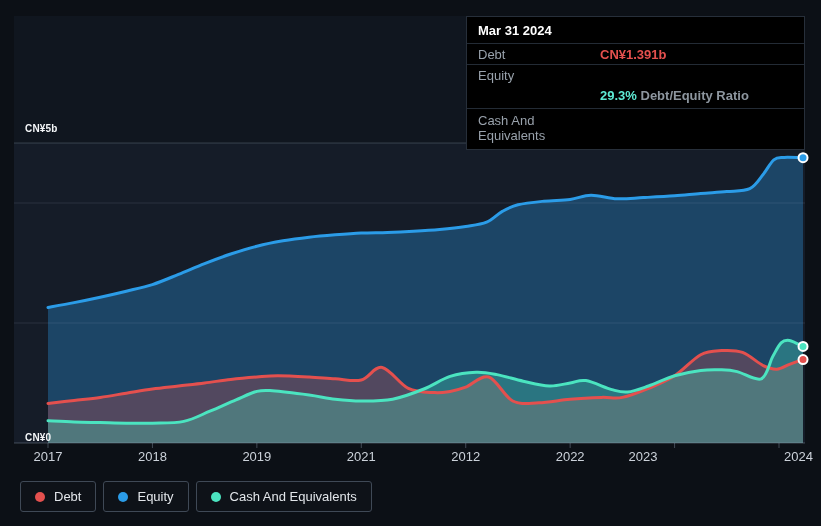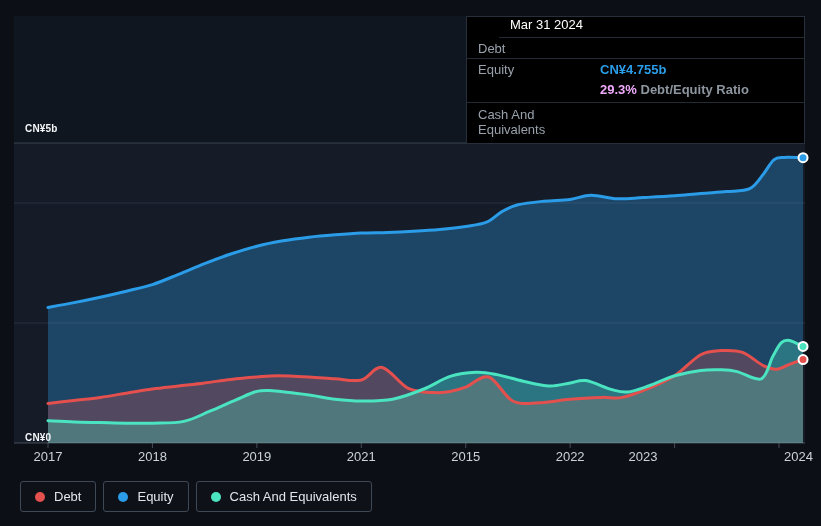--- a/index.html
+++ b/index.html
@@ -12,27 +12,27 @@
   .y-label.top{top:123px;}
   .y-label.bottom{top:432px;}
 
   
   .x-label{position:absolute;top:449px;width:56px;margin-left:-28px;text-align:center;
            color:#ccd2da;font-size:13px;}
 
   
   .tt{position:absolute;left:466px;top:16px;width:339px;box-sizing:border-box;
       background:#000;border:1px solid #272f3a;color:#fff;font-size:13px;z-index:5;}
-  .tt-title{padding:0 11px 5px 11px;font-weight:400;border-bottom:1px solid #232b35;margin-left:32px;}
+  .tt-title{padding:6px 11px 5px 11px;font-weight:700;border-bottom:1px solid #232b35;}
   .tt-row{display:grid;grid-template-columns:122px 1fr;align-items:center;
           padding:2px 11px;min-height:16px;}
   .tt-row.bordered{border-bottom:1px solid #232b35;}
   .tt-label{color:#99a2ac;font-weight:400;}
   .tt-value{font-weight:700;}
-  .tt-ratio b{color:#f0abfc;font-weight:700;}
+  .tt-ratio b{color:#5eead4;font-weight:700;}
   .tt-ratio .tt-label{font-weight:700;color:#8d969f;}
   .tt-pad{height:4px;}
 
   
   .legend{position:absolute;left:20px;bottom:14px;display:flex;gap:7px;z-index:4;}
   .legend-item{display:flex;align-items:center;gap:9px;padding:7px 14px;
                border:1px solid #3f4956;border-radius:3px;color:#e2e6ea;font-size:13px;
                background:rgba(255,255,255,0.01);cursor:pointer;}
   .legend-dot{width:10px;height:10px;border-radius:50%;flex:0 0 auto;}
 </style>
@@ -68,34 +68,34 @@
     </svg>
 
   <div class="y-label top">CN¥5b</div>
   <div class="y-label bottom">CN¥0</div>
 
   <div id="x-labels">
       <div class="x-label" style="left: 48px;">2017</div>
       <div class="x-label" style="left: 152.43px;">2018</div>
       <div class="x-label" style="left: 256.86px;">2019</div>
       <div class="x-label" style="left: 361.29px;">2021</div>
-      <div class="x-label" style="left: 465.72px;">2015</div>
+      <div class="x-label" style="left: 465.72px;">2012</div>
       <div class="x-label" style="left: 570.15px;">2022</div>
       <div class="x-label" style="left: 643px;">2023</div>
       <div class="x-label" style="left: 785px; text-align: right;">2024</div>
     </div>
 
   <div class="tt">
     <div class="tt-title">Mar 31 2024</div>
     <div class="tt-row bordered">
       <span class="tt-label">Debt</span>
+      <span class="tt-value" style="color: rgb(228, 80, 78);">CN¥1.391b</span>
     </div>
     <div class="tt-row">
       <span class="tt-label">Equity</span>
-      <span class="tt-value" style="color: rgb(43, 156, 232);">CN¥4.755b</span>
     </div>
     <div class="tt-row bordered" style="padding-bottom:5px;">
       <span></span>
       <span class="tt-ratio">
         <b>29.3%</b>
         <span class="tt-label">Debt/Equity Ratio</span>
       </span>
     </div>
     <div class="tt-row" style="padding-top:4px;">
       <span class="tt-label">Cash And Equivalents</span>

